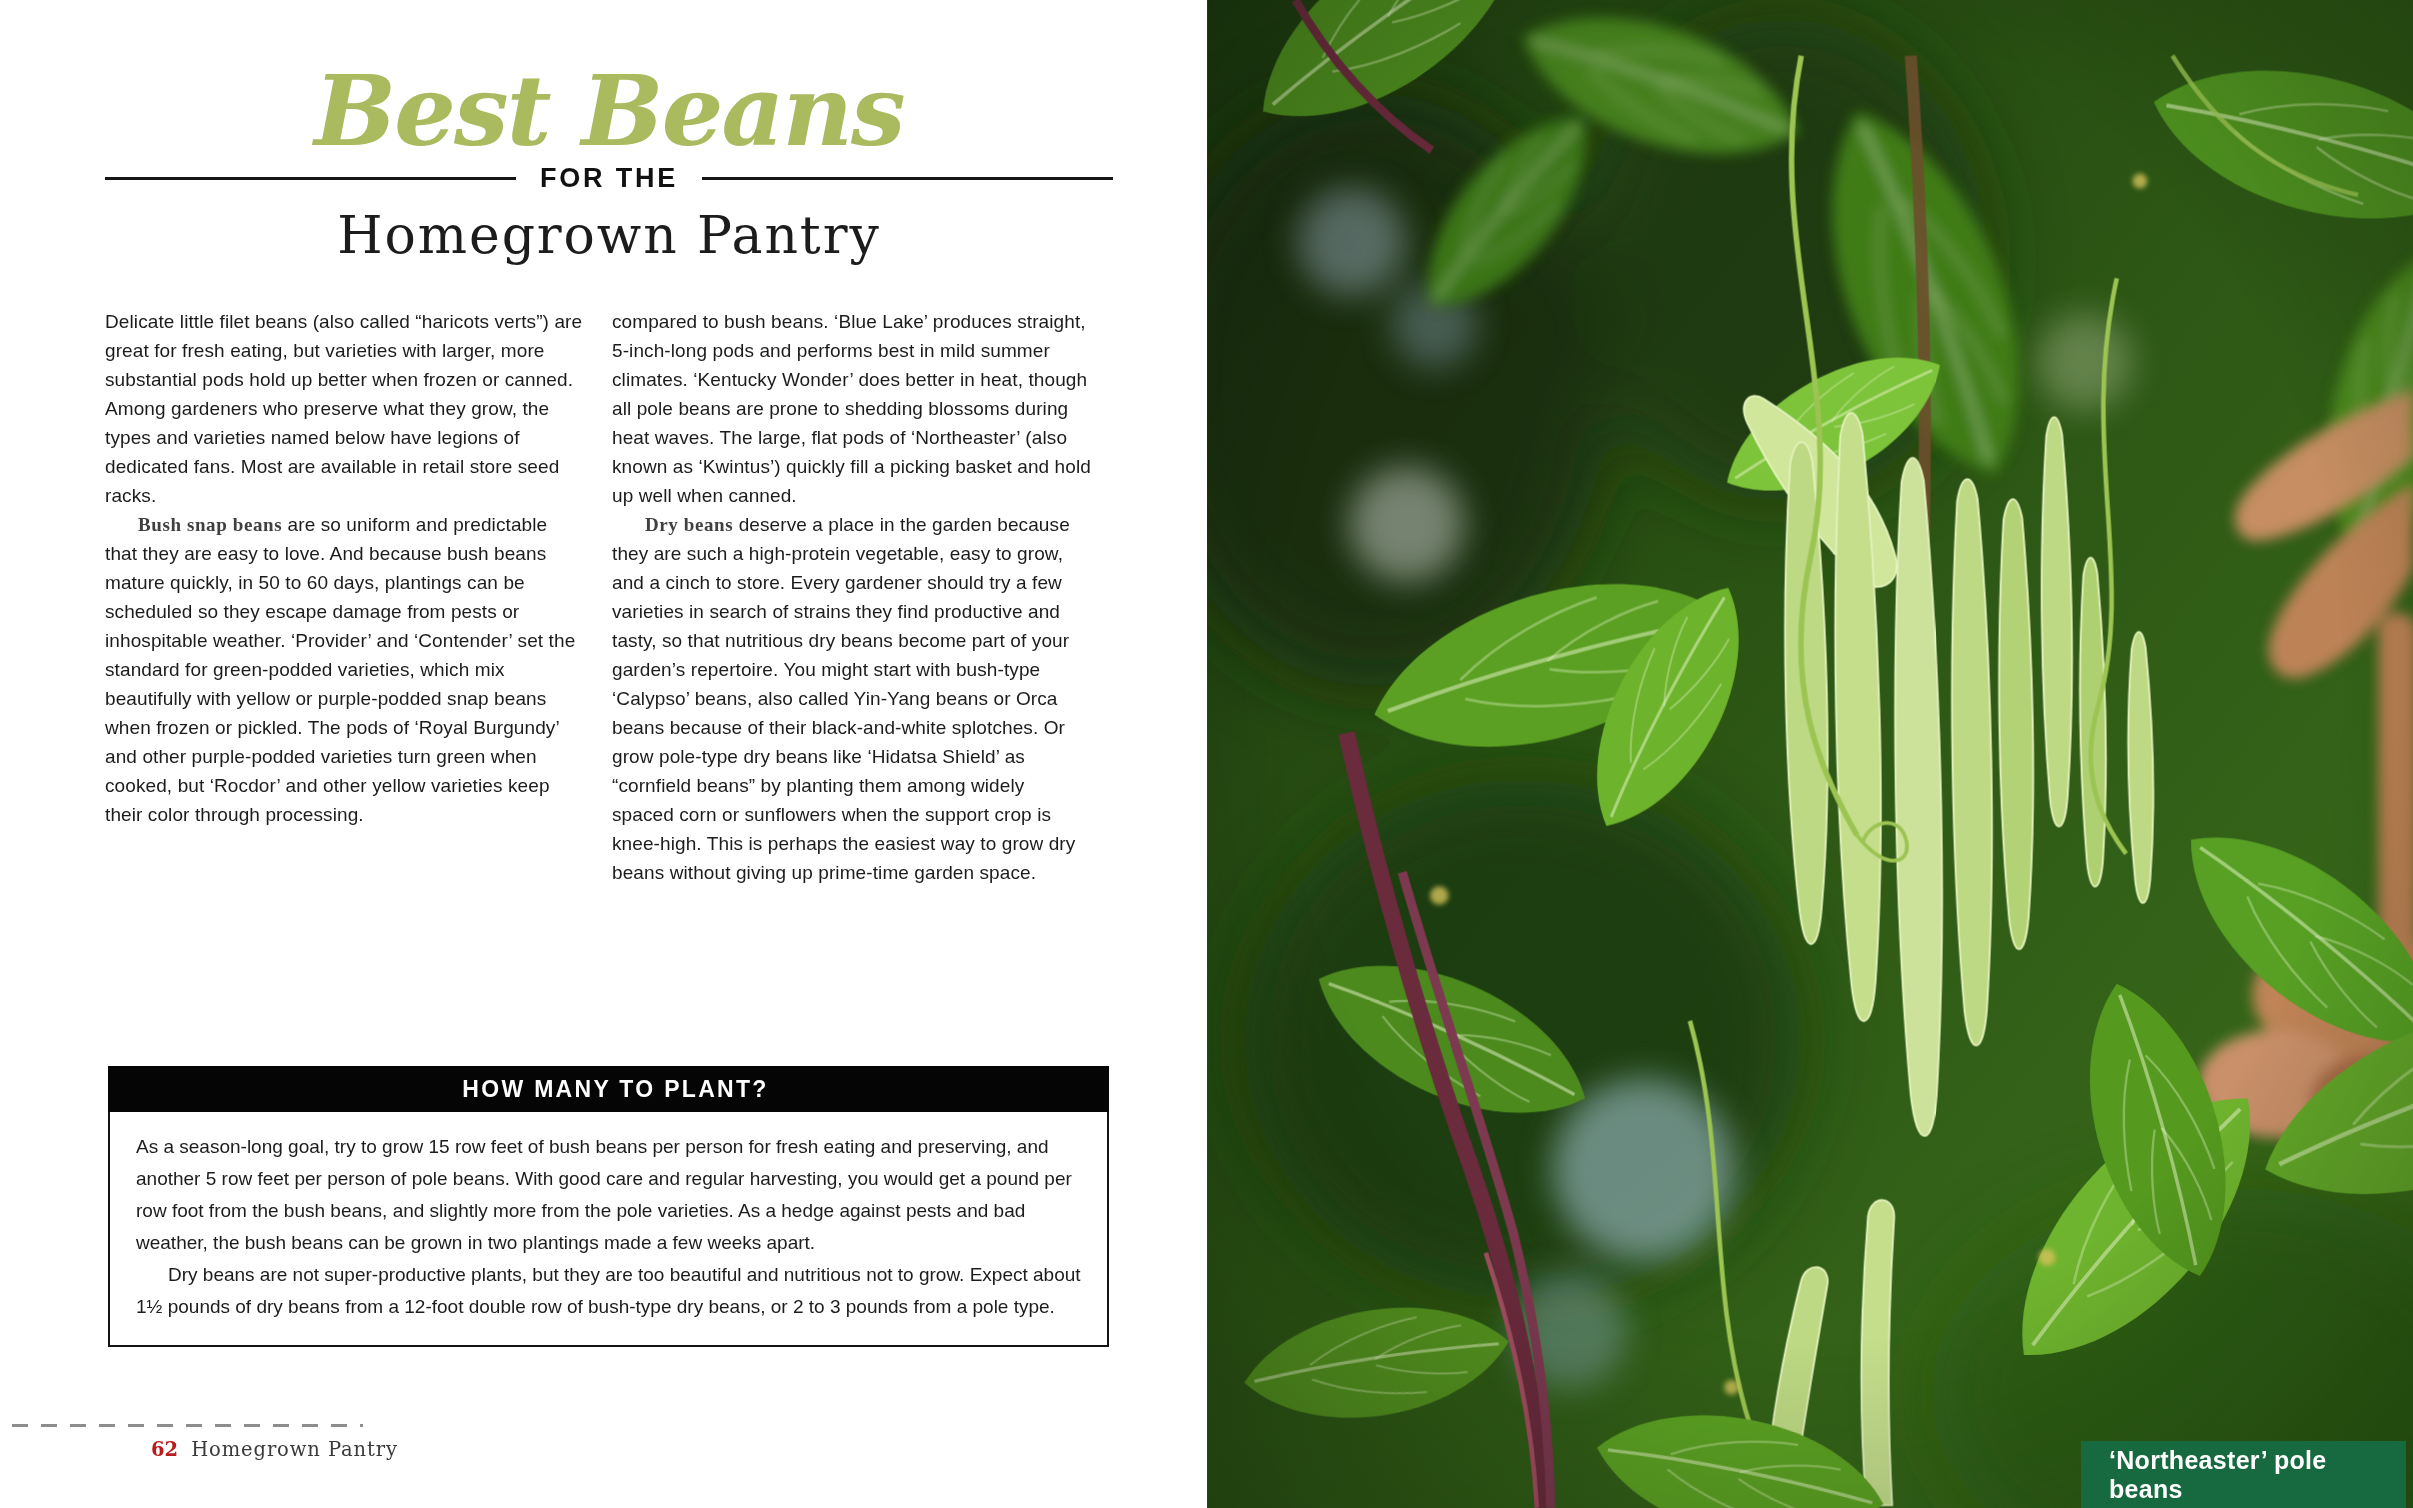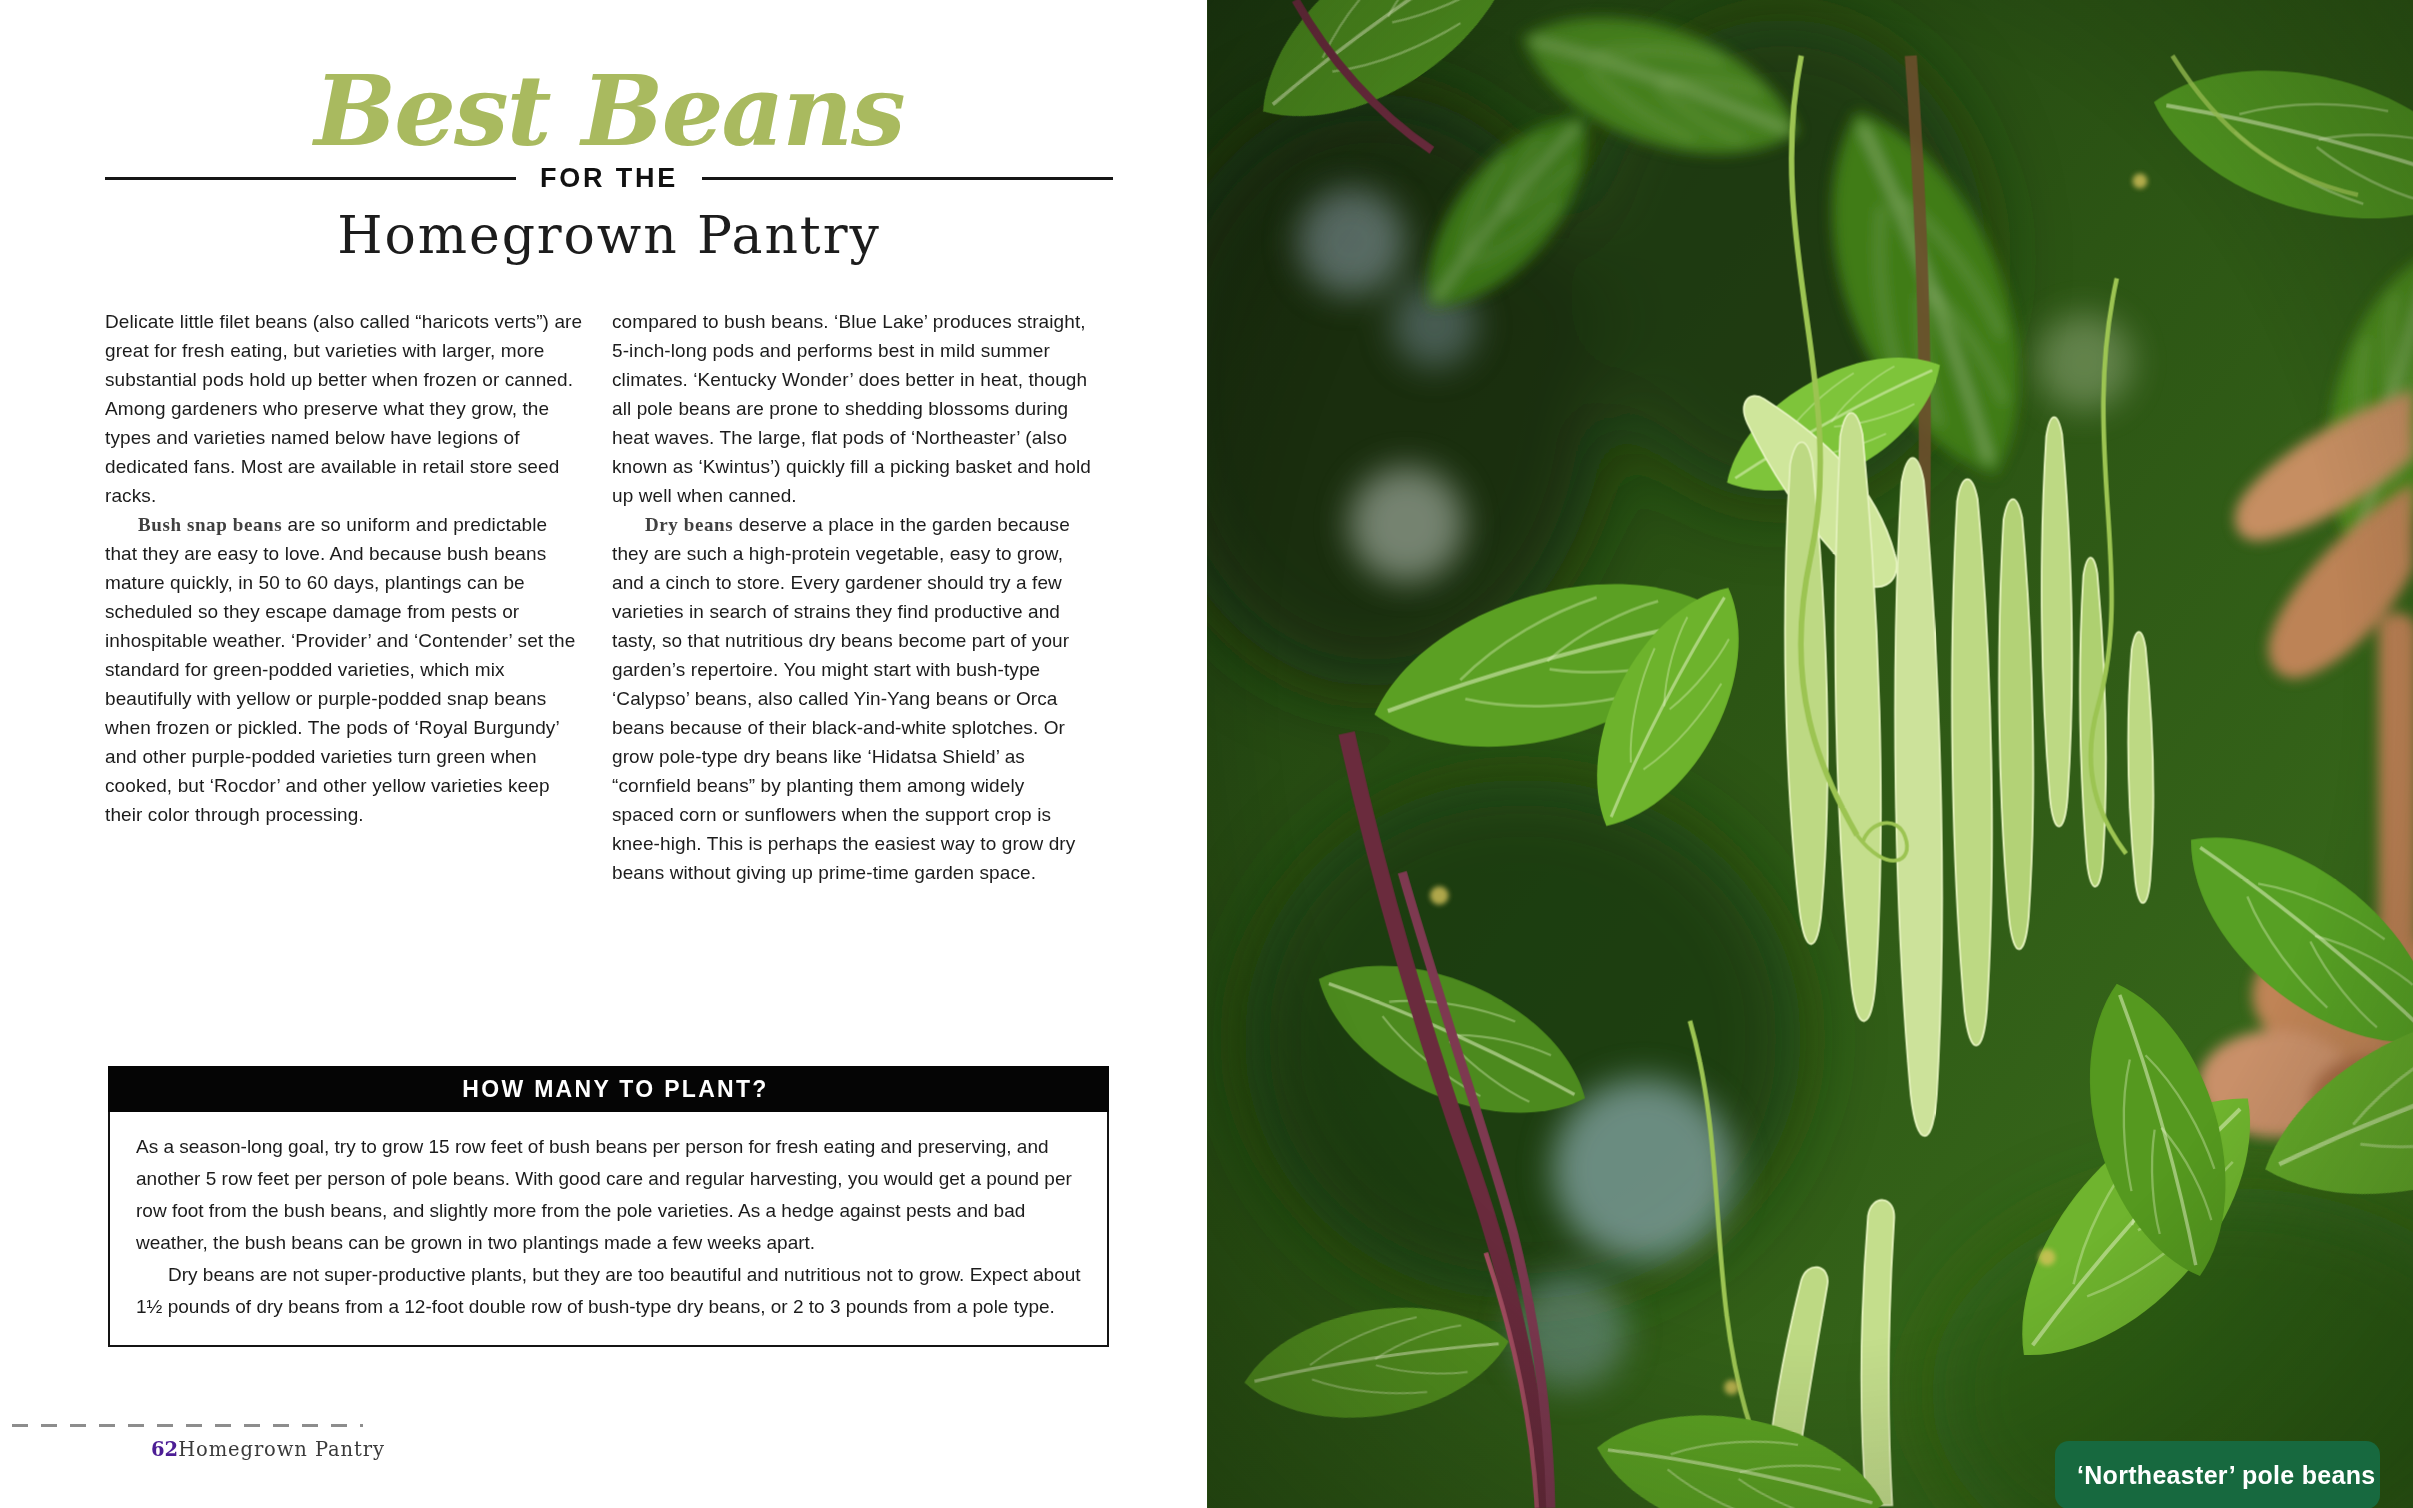--- a/index.html
+++ b/index.html
@@ -49,31 +49,30 @@
   
   .page-footer{position:absolute;left:0;top:1424px;width:1207px;}
   .dashes{
     width:351px;height:2.8px;
     background:repeating-linear-gradient(90deg,#8d8d8d 0 16px,transparent 16px 29px);
   }
   .folio{
     margin:11px 0 0 139px;font-family:"DejaVu Serif",serif;font-size:19.5px;color:#3a3a3a;
     letter-spacing:0.9px;
   }
-  .folio .num{font-weight:bold;color:#4c1d95;letter-spacing:0;}
+  .folio .num{font-weight:bold;color:#b91c1c;margin-right:13px;letter-spacing:0;}
   
   .page-right{position:absolute;left:1207px;top:0;width:1207px;height:1508px;overflow:hidden;background:#2d5414;}
   .page-right svg{display:block;}
   .photo-caption{
-    position:absolute;left:848px;top:1441px;width:325px;height:68px;
+    position:absolute;left:874px;top:1441px;width:325px;height:68px;
     background:#17693f;color:#ffffff;display:flex;align-items:center;
-    padding-left:22px;box-sizing:border-box;
+    padding-left:28px;box-sizing:border-box;
     font-weight:bold;font-size:25px;letter-spacing:0.3px;
     font-family:"Liberation Sans",sans-serif;
-    border-radius:14px;
   }
   .vein{stroke:rgba(236,248,206,.5);stroke-width:3;fill:none;}
   .vein2{stroke:rgba(236,248,206,.35);stroke-width:2;fill:none;}
 </style>
 </head>
 <body>
 
 <div class="spread">
 
   <section class="page-left">

